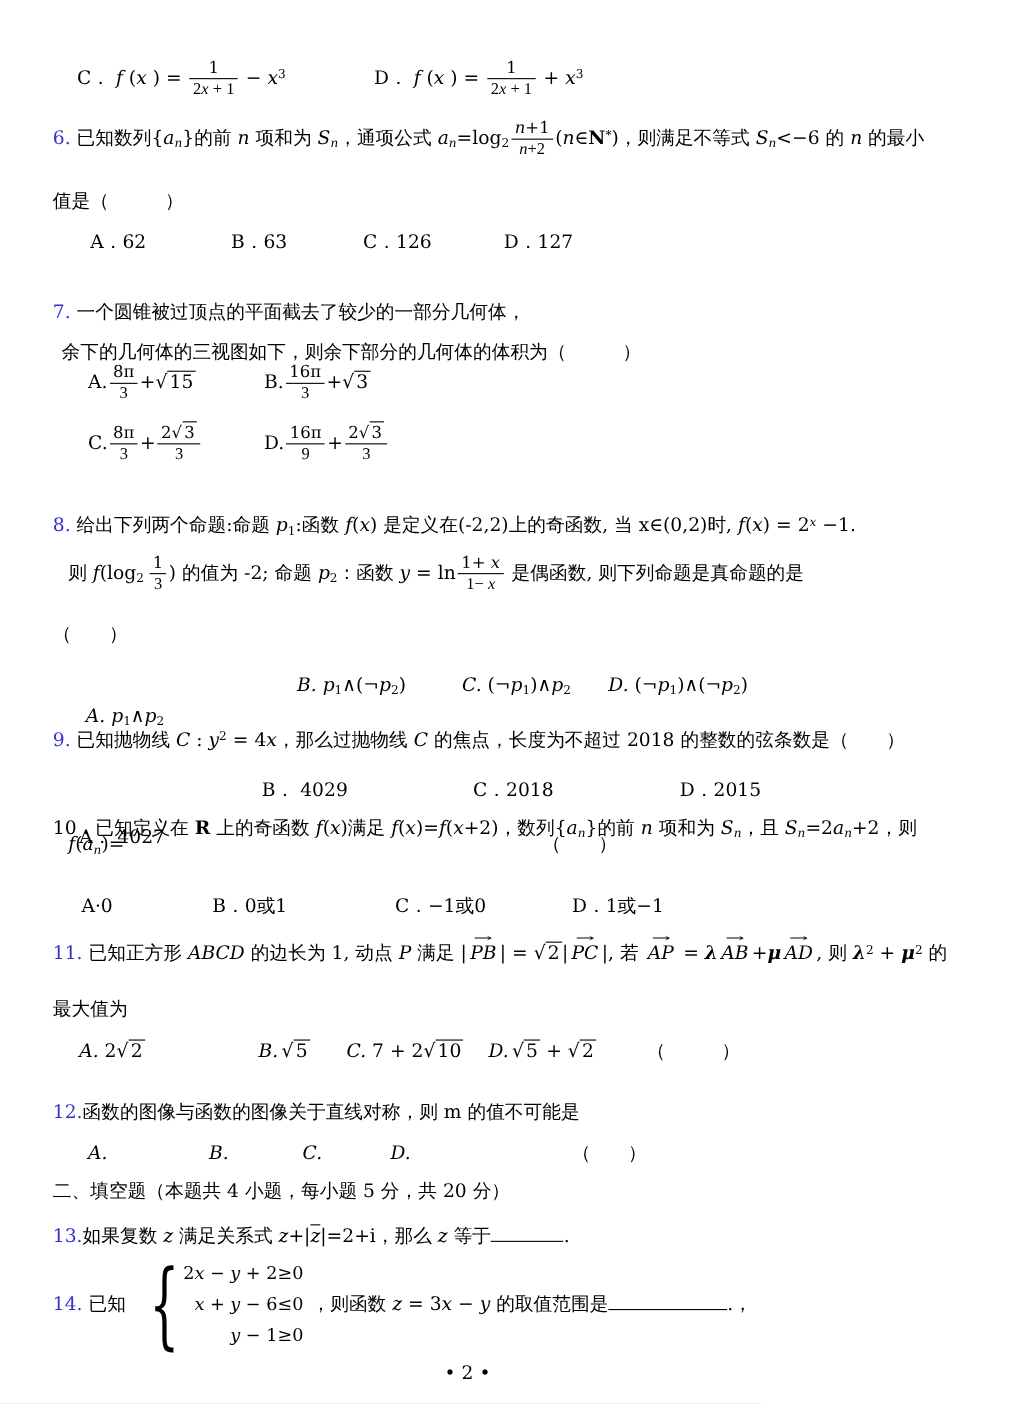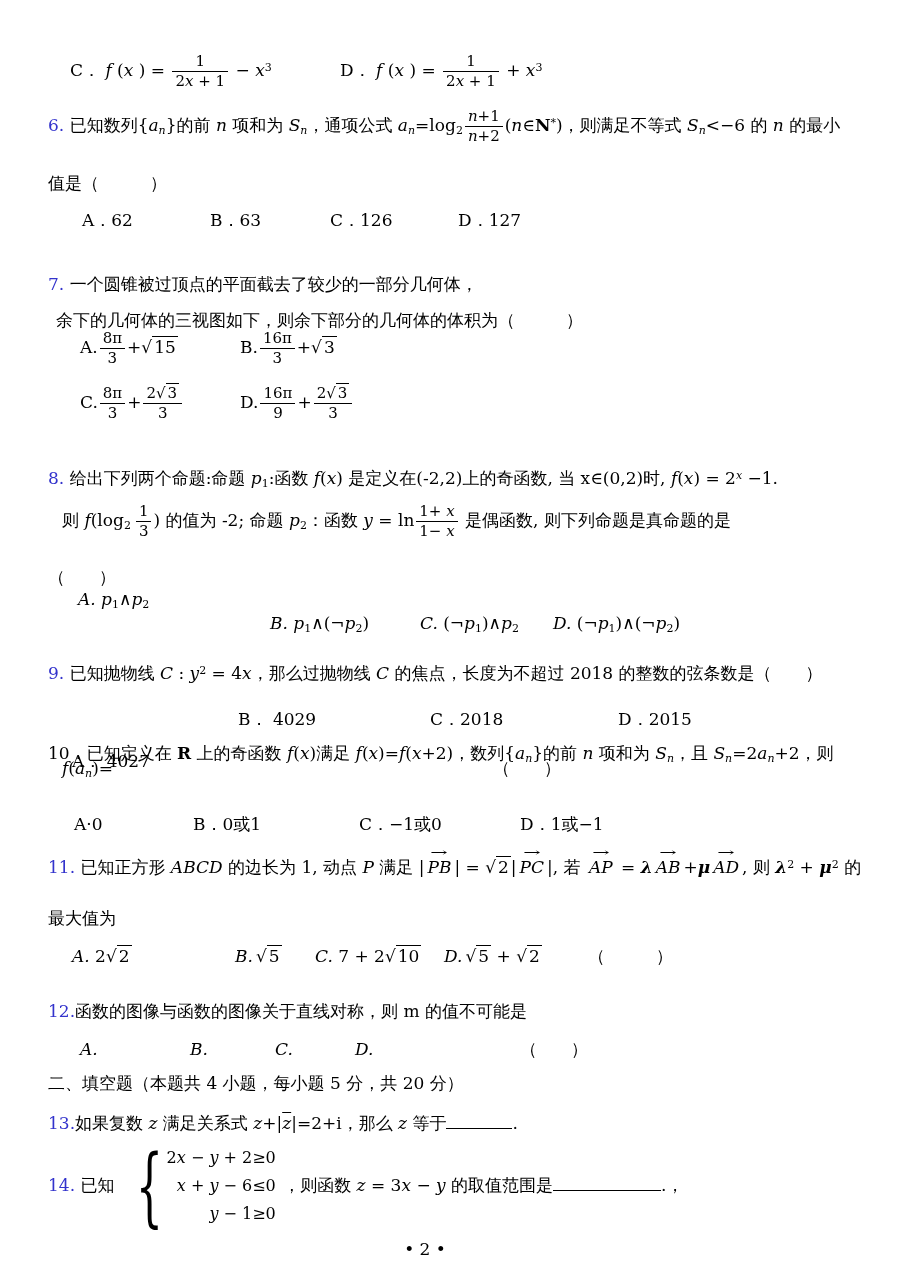--- a/index.html
+++ b/index.html
@@ -14,21 +14,21 @@
   .line{position:absolute;white-space:nowrap;line-height:1.3;}
   .seg-t{}
   .seg-b{color:var(--accent-blue,#3333cc);}
   .seg-i{font-style:italic;}
   .seg-bd{font-weight:bold;}
   .seg-bi{font-weight:bold;font-style:italic;}
   .seg-sub{font-size:11px;position:relative;top:0.28em;}
   .seg-sup{font-size:11px;position:relative;top:-0.5em;}
   .frac{display:inline-block;vertical-align:middle;text-align:center;font-size:15px;line-height:1.15;margin:0 2px;}
   .fnum{display:block;padding:0 3px 1px;}
-  .fden{display:block;border-top:1px solid #000;padding:1px 3px 0;}
+  .fden{display:block;border-top:1px solid #000;padding:1px 3px 0;font-family:Liberation Serif, serif;}
   .sqrt{white-space:nowrap;}
   .rsign{font-style:normal;}
   .rbody{border-top:1px solid #000;padding:0 2px;}
   .vec{position:relative;display:inline-block;font-style:italic;margin:0 3px;}
   .varrow{position:absolute;top:-0.78em;left:50%;transform:translateX(-50%) scaleX(1.9);font-size:11px;font-style:normal;line-height:1;}
   .vbody{font-style:italic;}
   .bar-over{font-style:italic;text-decoration:overline;}
   .blankline{display:inline-block;border-bottom:1px solid #000;height:0.95em;}
   .hsp{display:inline-block;}
   .brace{display:inline-flex;align-items:center;vertical-align:middle;margin:0 2px;}
@@ -51,21 +51,21 @@
       <div class="line" style="left: 458px; top: 209px;"><span class="seg-t">D．127</span></div>
       <div class="line" style="left: 48px; top: 273px;"><span class="seg-b">7. </span><span class="seg-t">一个圆锥被过顶点的平面截去了较少的一部分几何体，</span></div>
       <div class="line" style="left: 56px; top: 309px;"><span class="seg-t">余下的几何体的三视图如下，则余下部分的几何体的体积为（　　　）</span></div>
       <div class="line" style="left: 80px; top: 330px;"><span class="seg-t">A.</span><span class="frac"><span class="fnum"><span class="seg-t">8π</span></span><span class="fden"><span class="seg-t">3</span></span></span><span class="seg-t">+</span><span class="sqrt"><span class="rsign">√</span><span class="rbody">15</span></span></div>
       <div class="line" style="left: 240px; top: 330px;"><span class="seg-t">B.</span><span class="frac"><span class="fnum"><span class="seg-t">16π</span></span><span class="fden"><span class="seg-t">3</span></span></span><span class="seg-t">+</span><span class="sqrt"><span class="rsign">√</span><span class="rbody">3</span></span></div>
       <div class="line" style="left: 80px; top: 385px;"><span class="seg-t">C.</span><span class="frac"><span class="fnum"><span class="seg-t">8π</span></span><span class="fden"><span class="seg-t">3</span></span></span><span class="seg-t">+</span><span class="frac"><span class="fnum"><span class="seg-t">2</span><span class="sqrt"><span class="rsign">√</span><span class="rbody">3</span></span></span><span class="fden"><span class="seg-t">3</span></span></span></div>
       <div class="line" style="left: 240px; top: 385px;"><span class="seg-t">D.</span><span class="frac"><span class="fnum"><span class="seg-t">16π</span></span><span class="fden"><span class="seg-t">9</span></span></span><span class="seg-t">+</span><span class="frac"><span class="fnum"><span class="seg-t">2</span><span class="sqrt"><span class="rsign">√</span><span class="rbody">3</span></span></span><span class="fden"><span class="seg-t">3</span></span></span></div>
       <div class="line" style="left: 48px; top: 467px;"><span class="seg-b">8. </span><span class="seg-t">给出下列两个命题:命题 </span><span class="seg-i">p</span><span class="seg-sub">1</span><span class="seg-t">:函数 </span><span class="seg-i">f</span><span class="seg-t">(</span><span class="seg-i">x</span><span class="seg-t">) 是定义在(-2,2)上的奇函数, 当 x∈(0,2)时, </span><span class="seg-i">f</span><span class="seg-t">(</span><span class="seg-i">x</span><span class="seg-t">) = 2</span><span class="seg-sup seg-i">x</span><span class="seg-t"> −1.</span></div>
       <div class="line" style="left: 62px; top: 503px;"><span class="seg-t">则 </span><span class="seg-i">f</span><span class="seg-t">(log</span><span class="seg-sub">2</span><span class="hsp" style="width: 3px;"></span><span class="frac"><span class="fnum"><span class="seg-t">1</span></span><span class="fden"><span class="seg-t">3</span></span></span><span class="seg-t">) 的值为 -2; 命题 </span><span class="seg-i">p</span><span class="seg-sub">2</span><span class="seg-t">：函数 </span><span class="seg-i">y</span><span class="seg-t"> = ln</span><span class="frac"><span class="fnum"><span class="seg-t">1+ </span><span class="seg-i">x</span></span><span class="fden"><span class="seg-t">1− </span><span class="seg-i">x</span></span></span><span class="seg-t"> 是偶函数, 则下列命题是真命题的是</span></div>
       <div class="line" style="left: 48px; top: 566px;"><span class="seg-t">（　　）</span></div>
-      <div class="line" style="left: 78px; top: 588px;"><span class="seg-i">A. p</span><span class="seg-sub">1</span><span class="seg-t">∧</span><span class="seg-i">p</span><span class="seg-sub">2</span></div>
+      <div class="line" style="left: 78px; top: 640px;"><span class="seg-i">A. p</span><span class="seg-sub">1</span><span class="seg-t">∧</span><span class="seg-i">p</span><span class="seg-sub">2</span></div>
       <div class="line" style="left: 270px; top: 612px;"><span class="seg-i">B. p</span><span class="seg-sub">1</span><span class="seg-t">∧(¬</span><span class="seg-i">p</span><span class="seg-sub">2</span><span class="seg-t">)</span></div>
       <div class="line" style="left: 420px; top: 612px;"><span class="seg-i">C.</span><span class="seg-t"> (¬</span><span class="seg-i">p</span><span class="seg-sub">1</span><span class="seg-t">)∧</span><span class="seg-i">p</span><span class="seg-sub">2</span></div>
       <div class="line" style="left: 553px; top: 612px;"><span class="seg-i">D.</span><span class="seg-t"> (¬</span><span class="seg-i">p</span><span class="seg-sub">1</span><span class="seg-t">)∧(¬</span><span class="seg-i">p</span><span class="seg-sub">2</span><span class="seg-t">)</span></div>
       <div class="line" style="left: 48px; top: 662px;"><span class="seg-b">9. </span><span class="seg-t">已知抛物线 </span><span class="seg-i">C</span><span class="seg-t"> : </span><span class="seg-i">y</span><span class="seg-sup">2</span><span class="seg-t"> = 4</span><span class="seg-i">x</span><span class="seg-t">，那么过抛物线 </span><span class="seg-i">C</span><span class="seg-t"> 的焦点，长度为不超过 2018 的整数的弦条数是（　　）</span></div>
       <div class="line" style="left: 72px; top: 708px; margin-top: 42px;"><span class="seg-t">A．  4027</span></div>
       <div class="line" style="left: 238px; top: 708px;"><span class="seg-t">B．  4029</span></div>
       <div class="line" style="left: 430px; top: 708px;"><span class="seg-t">C．2018</span></div>
       <div class="line" style="left: 618px; top: 708px;"><span class="seg-t">D．2015</span></div>
       <div class="line" style="left: 48px; top: 742px;"><span class="seg-t">10．已知定义在 </span><span class="seg-bd">R</span><span class="seg-t"> 上的奇函数 </span><span class="seg-i">f</span><span class="seg-t">(</span><span class="seg-i">x</span><span class="seg-t">)满足 </span><span class="seg-i">f</span><span class="seg-t">(</span><span class="seg-i">x</span><span class="seg-t">)=</span><span class="seg-i">f</span><span class="seg-t">(</span><span class="seg-i">x</span><span class="seg-t">+2)，数列{</span><span class="seg-i">a</span><span class="seg-sub seg-i">n</span><span class="seg-t">}的前 </span><span class="seg-i">n</span><span class="seg-t"> 项和为 </span><span class="seg-i">S</span><span class="seg-sub seg-i">n</span><span class="seg-t">，且 </span><span class="seg-i">S</span><span class="seg-sub seg-i">n</span><span class="seg-t">=2</span><span class="seg-i">a</span><span class="seg-sub seg-i">n</span><span class="seg-t">+2，则</span></div>
       <div class="line" style="left: 62px; top: 757px;"><span class="seg-i">f</span><span class="seg-t">(</span><span class="seg-i">a</span><span class="seg-sub seg-i">n</span><span class="seg-t">)=</span><span class="hsp" style="width: 380px;"></span><span class="seg-t">（　　）</span></div>

